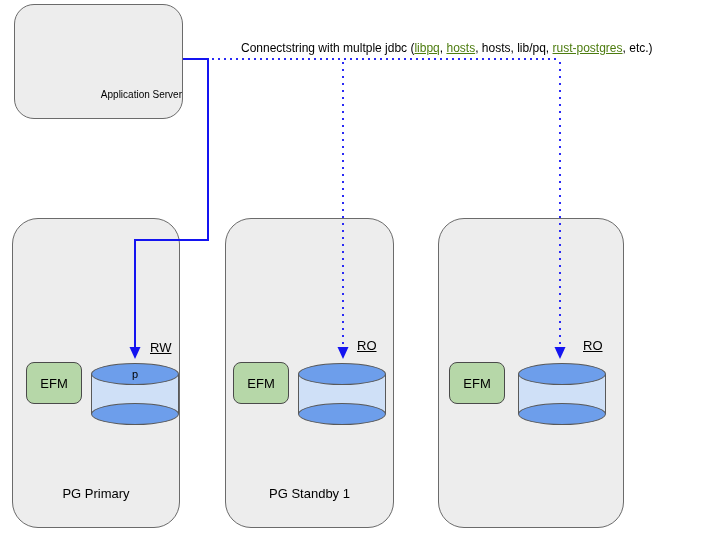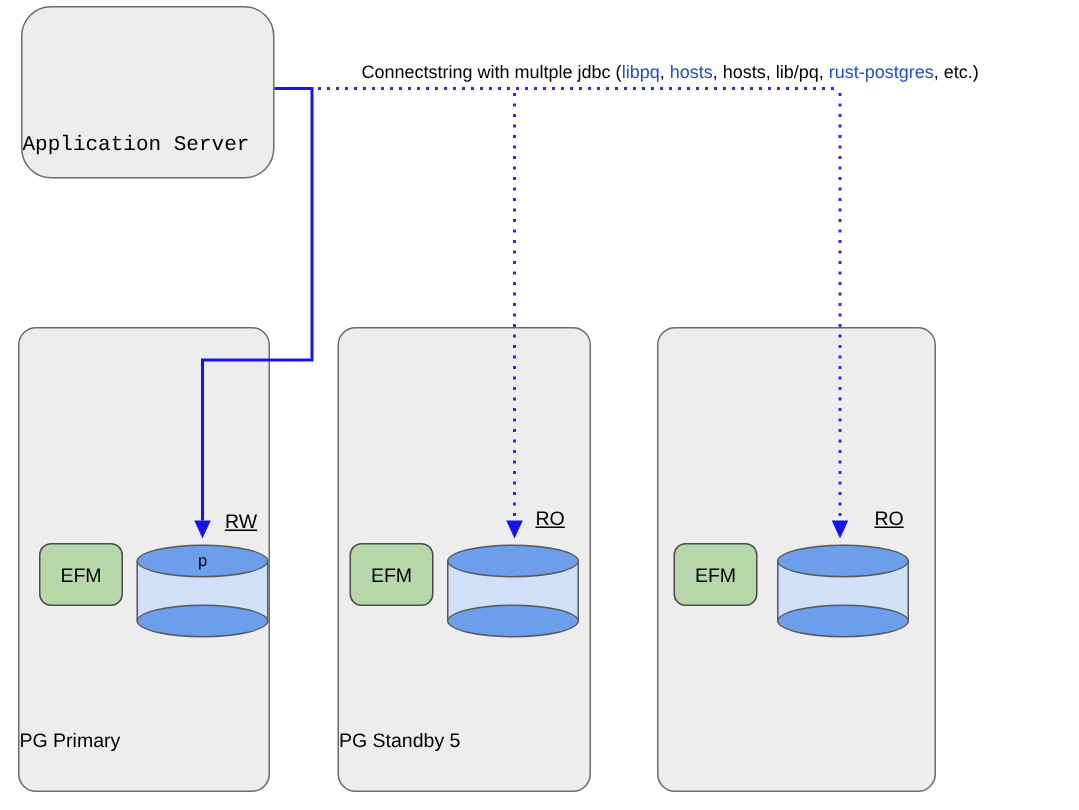--- a/index.html
+++ b/index.html
@@ -4,29 +4,29 @@
 <style>
   html,body{margin:0;padding:0;background:#ffffff;}
   #canvas{
     position:relative;width:719px;height:540px;background:#ffffff;overflow:hidden;
     font-family:"Liberation Sans", sans-serif;color:#000;
   }
   .shape-box{
     position:absolute;background:#ededed;border:1px solid #6b6b6b;box-sizing:border-box;
   }
   #app-server{left:14px;top:4px;width:169px;height:115px;border-radius:20px;}
-  .node-box{top:218px;height:310px;border-radius:12px;}
+  .node-box{top:218px;height:310px;border-radius:26px;}
   #node-primary{left:12px;width:168px;}
   #node-standby1{left:225px;width:169px;}
   #node-standby2{left:438px;width:186px;}
   .app-label{
-    position:absolute;left:0;right:0;top:84px;text-align:left;font-size:14px;font-family:Liberation Mono, monospace;
+    position:absolute;left:0;right:0;top:84px;text-align:right;font-size:10px;
   }
   .node-label{
-    position:absolute;left:0;right:0;bottom:26px;font-size:13px;
+    position:absolute;left:0;right:0;bottom:26px;text-align:center;font-size:13px;
   }
   .efm-badge{
     position:absolute;width:56px;height:42px;background:#b6d7a8;border:1px solid #4a4a4a;
     border-radius:8px;box-sizing:border-box;display:flex;align-items:center;justify-content:center;
     font-size:13px;top:143px;
   }
   #efm-1{left:13px;}
   #efm-2{left:7px;}
   #efm-3{left:10px;}
   .cyl{position:absolute;top:144px;width:88px;height:62px;}
@@ -43,21 +43,21 @@
   }
   .cyl-bottom{bottom:0;}
   .cyl-top{top:0;display:flex;align-items:center;justify-content:center;font-size:11px;}
   .access-label{position:absolute;font-size:13px;text-decoration:underline;}
   #access-rw{left:150px;top:340px;}
   #access-ro1{left:357px;top:338px;}
   #access-ro2{left:583px;top:338px;}
   #connect-note{
     position:absolute;left:241px;top:41px;font-size:12px;white-space:nowrap;
   }
-  #connect-note .link{color:#1d4ed8;cursor:pointer;}
+  #connect-note .link{color:#4d7c0f;text-decoration:underline;cursor:pointer;}
   #connector-svg{position:absolute;left:0;top:0;pointer-events:none;}
 </style>
 </head>
 <body>
 
 <div id="canvas">
 
   <div id="app-server" class="shape-box">
     <div class="app-label">Application Server</div>
   </div>
@@ -78,21 +78,21 @@
 
   <div id="node-standby1" class="shape-box node-box">
     <div id="efm-2" class="efm-badge">EFM</div>
     <div id="cyl-2" class="cyl">
       <div class="cyl-body"></div>
       <div class="cyl-bottom"></div>
       <div class="cyl-top">
           <span></span>
         </div>
     </div>
-    <div class="node-label">PG Standby 5</div>
+    <div class="node-label">PG Standby 1</div>
   </div>
 
   <div id="node-standby2" class="shape-box node-box">
     <div id="efm-3" class="efm-badge">EFM</div>
     <div id="cyl-3" class="cyl">
       <div class="cyl-body"></div>
       <div class="cyl-bottom"></div>
       <div class="cyl-top">
           <span></span>
         </div>

